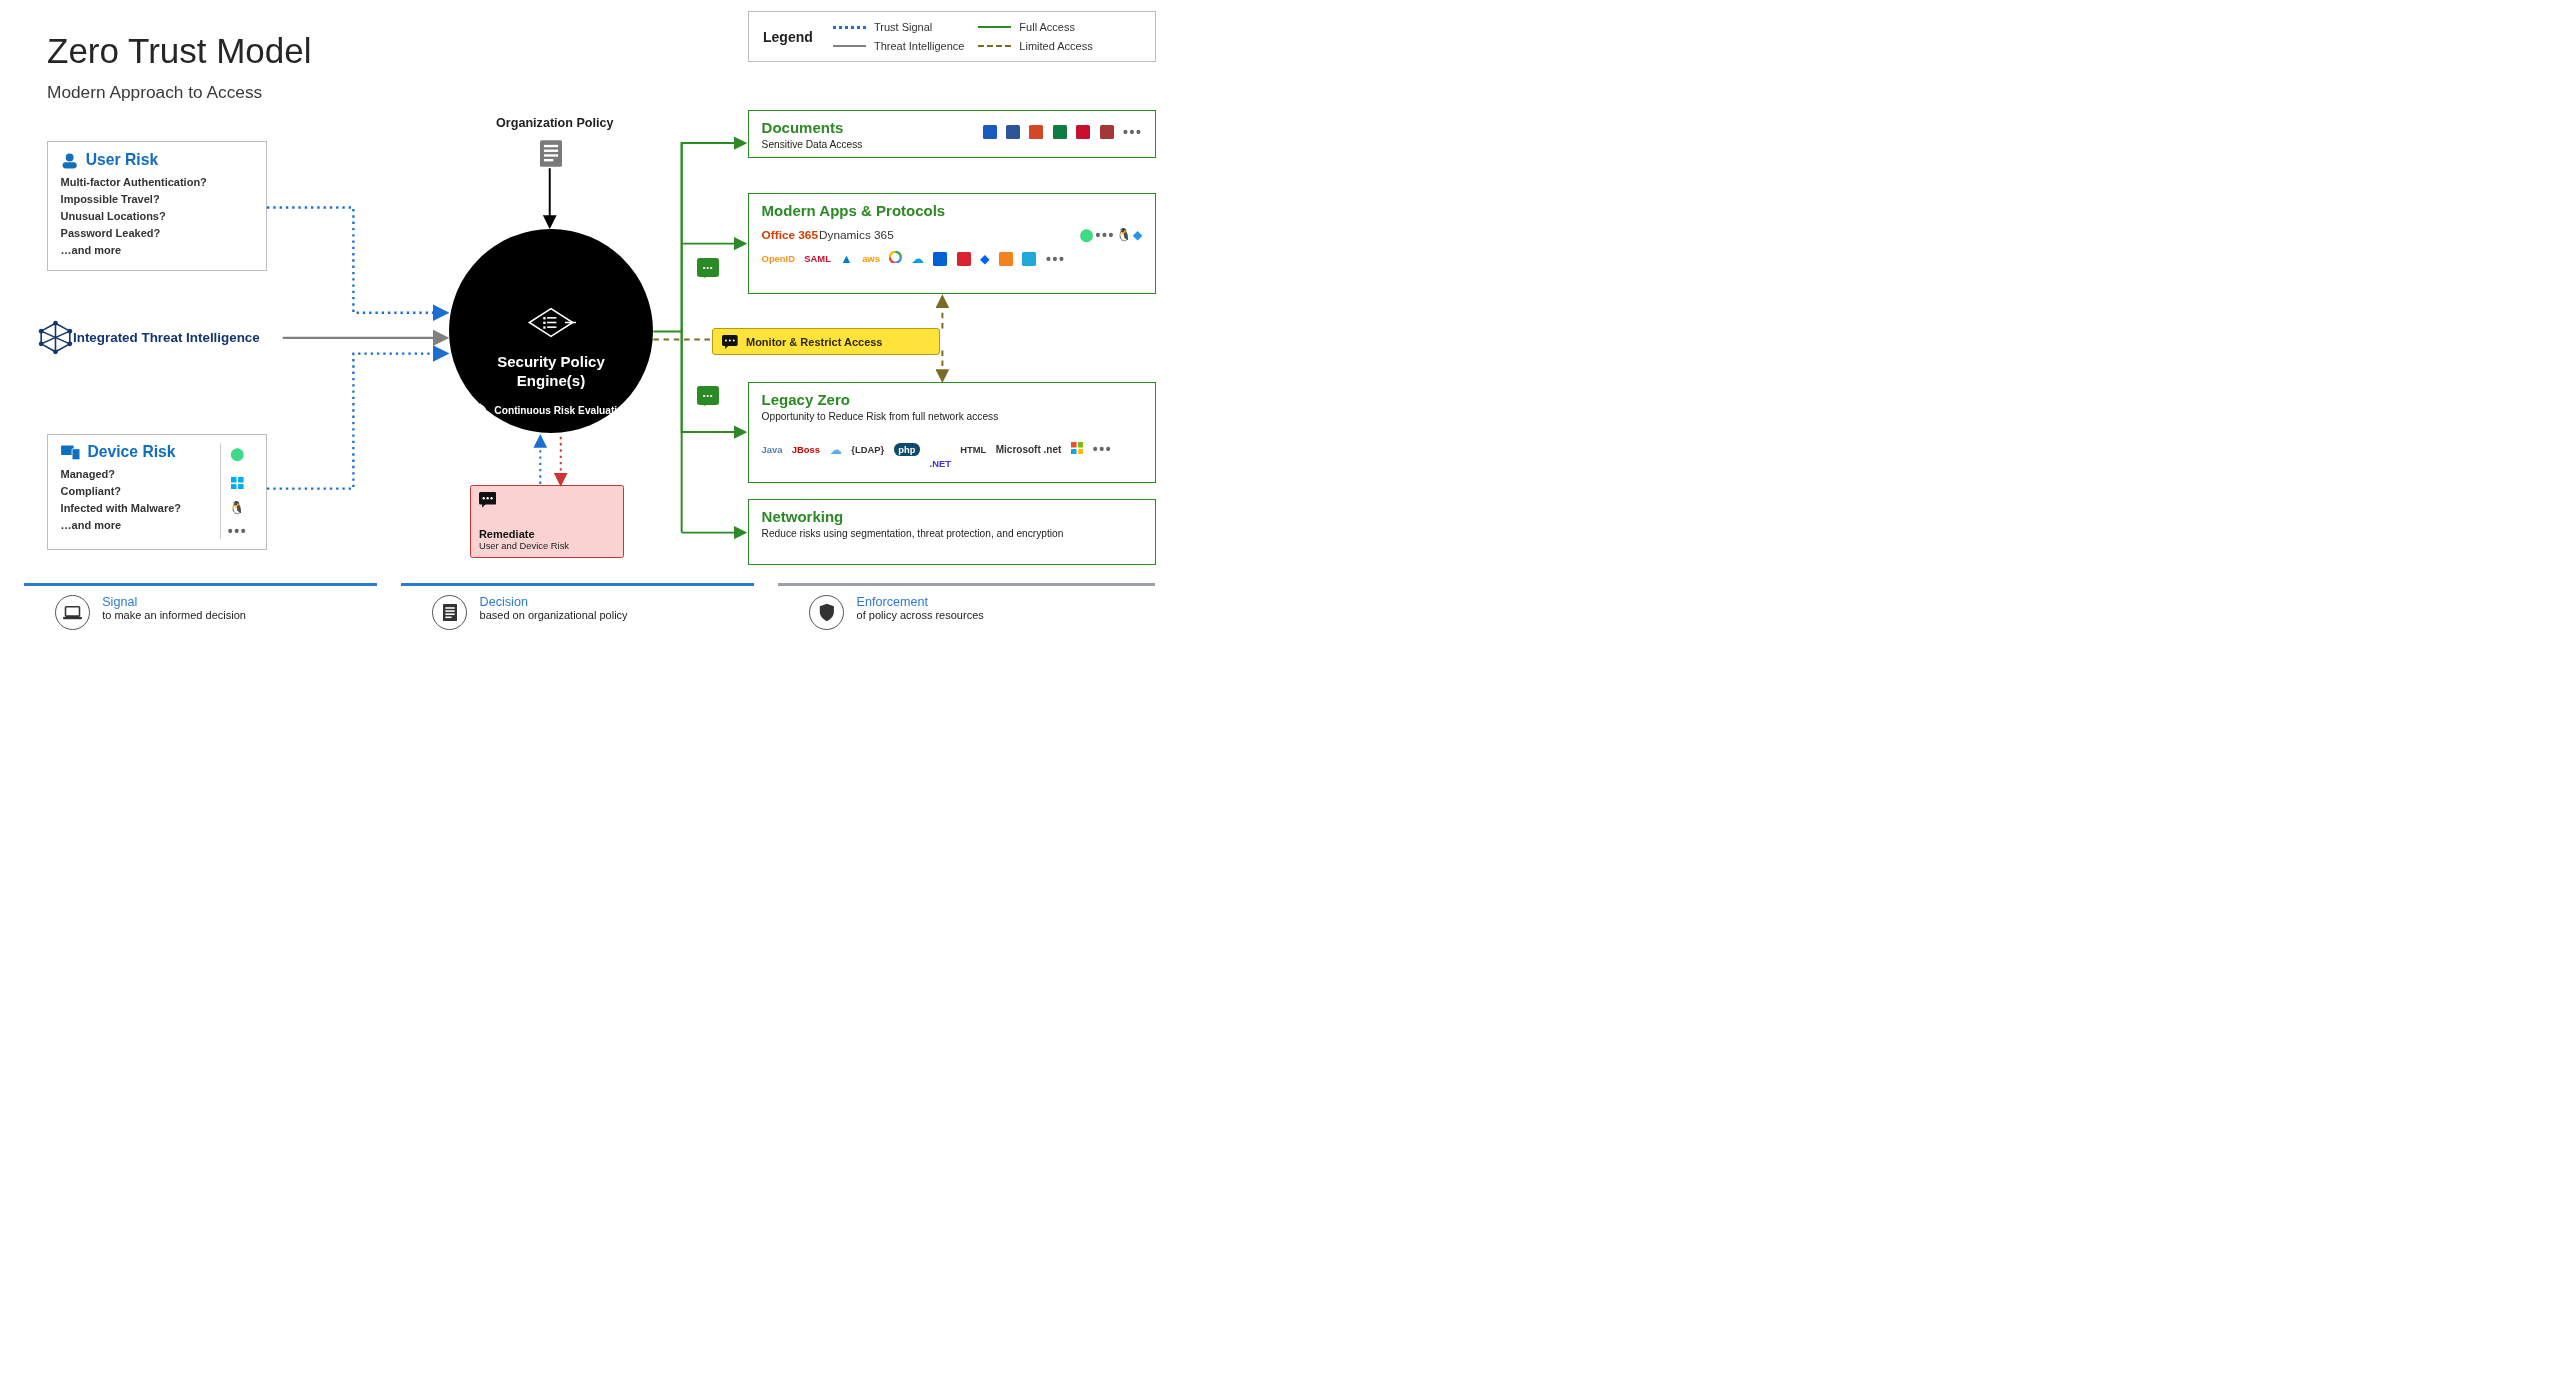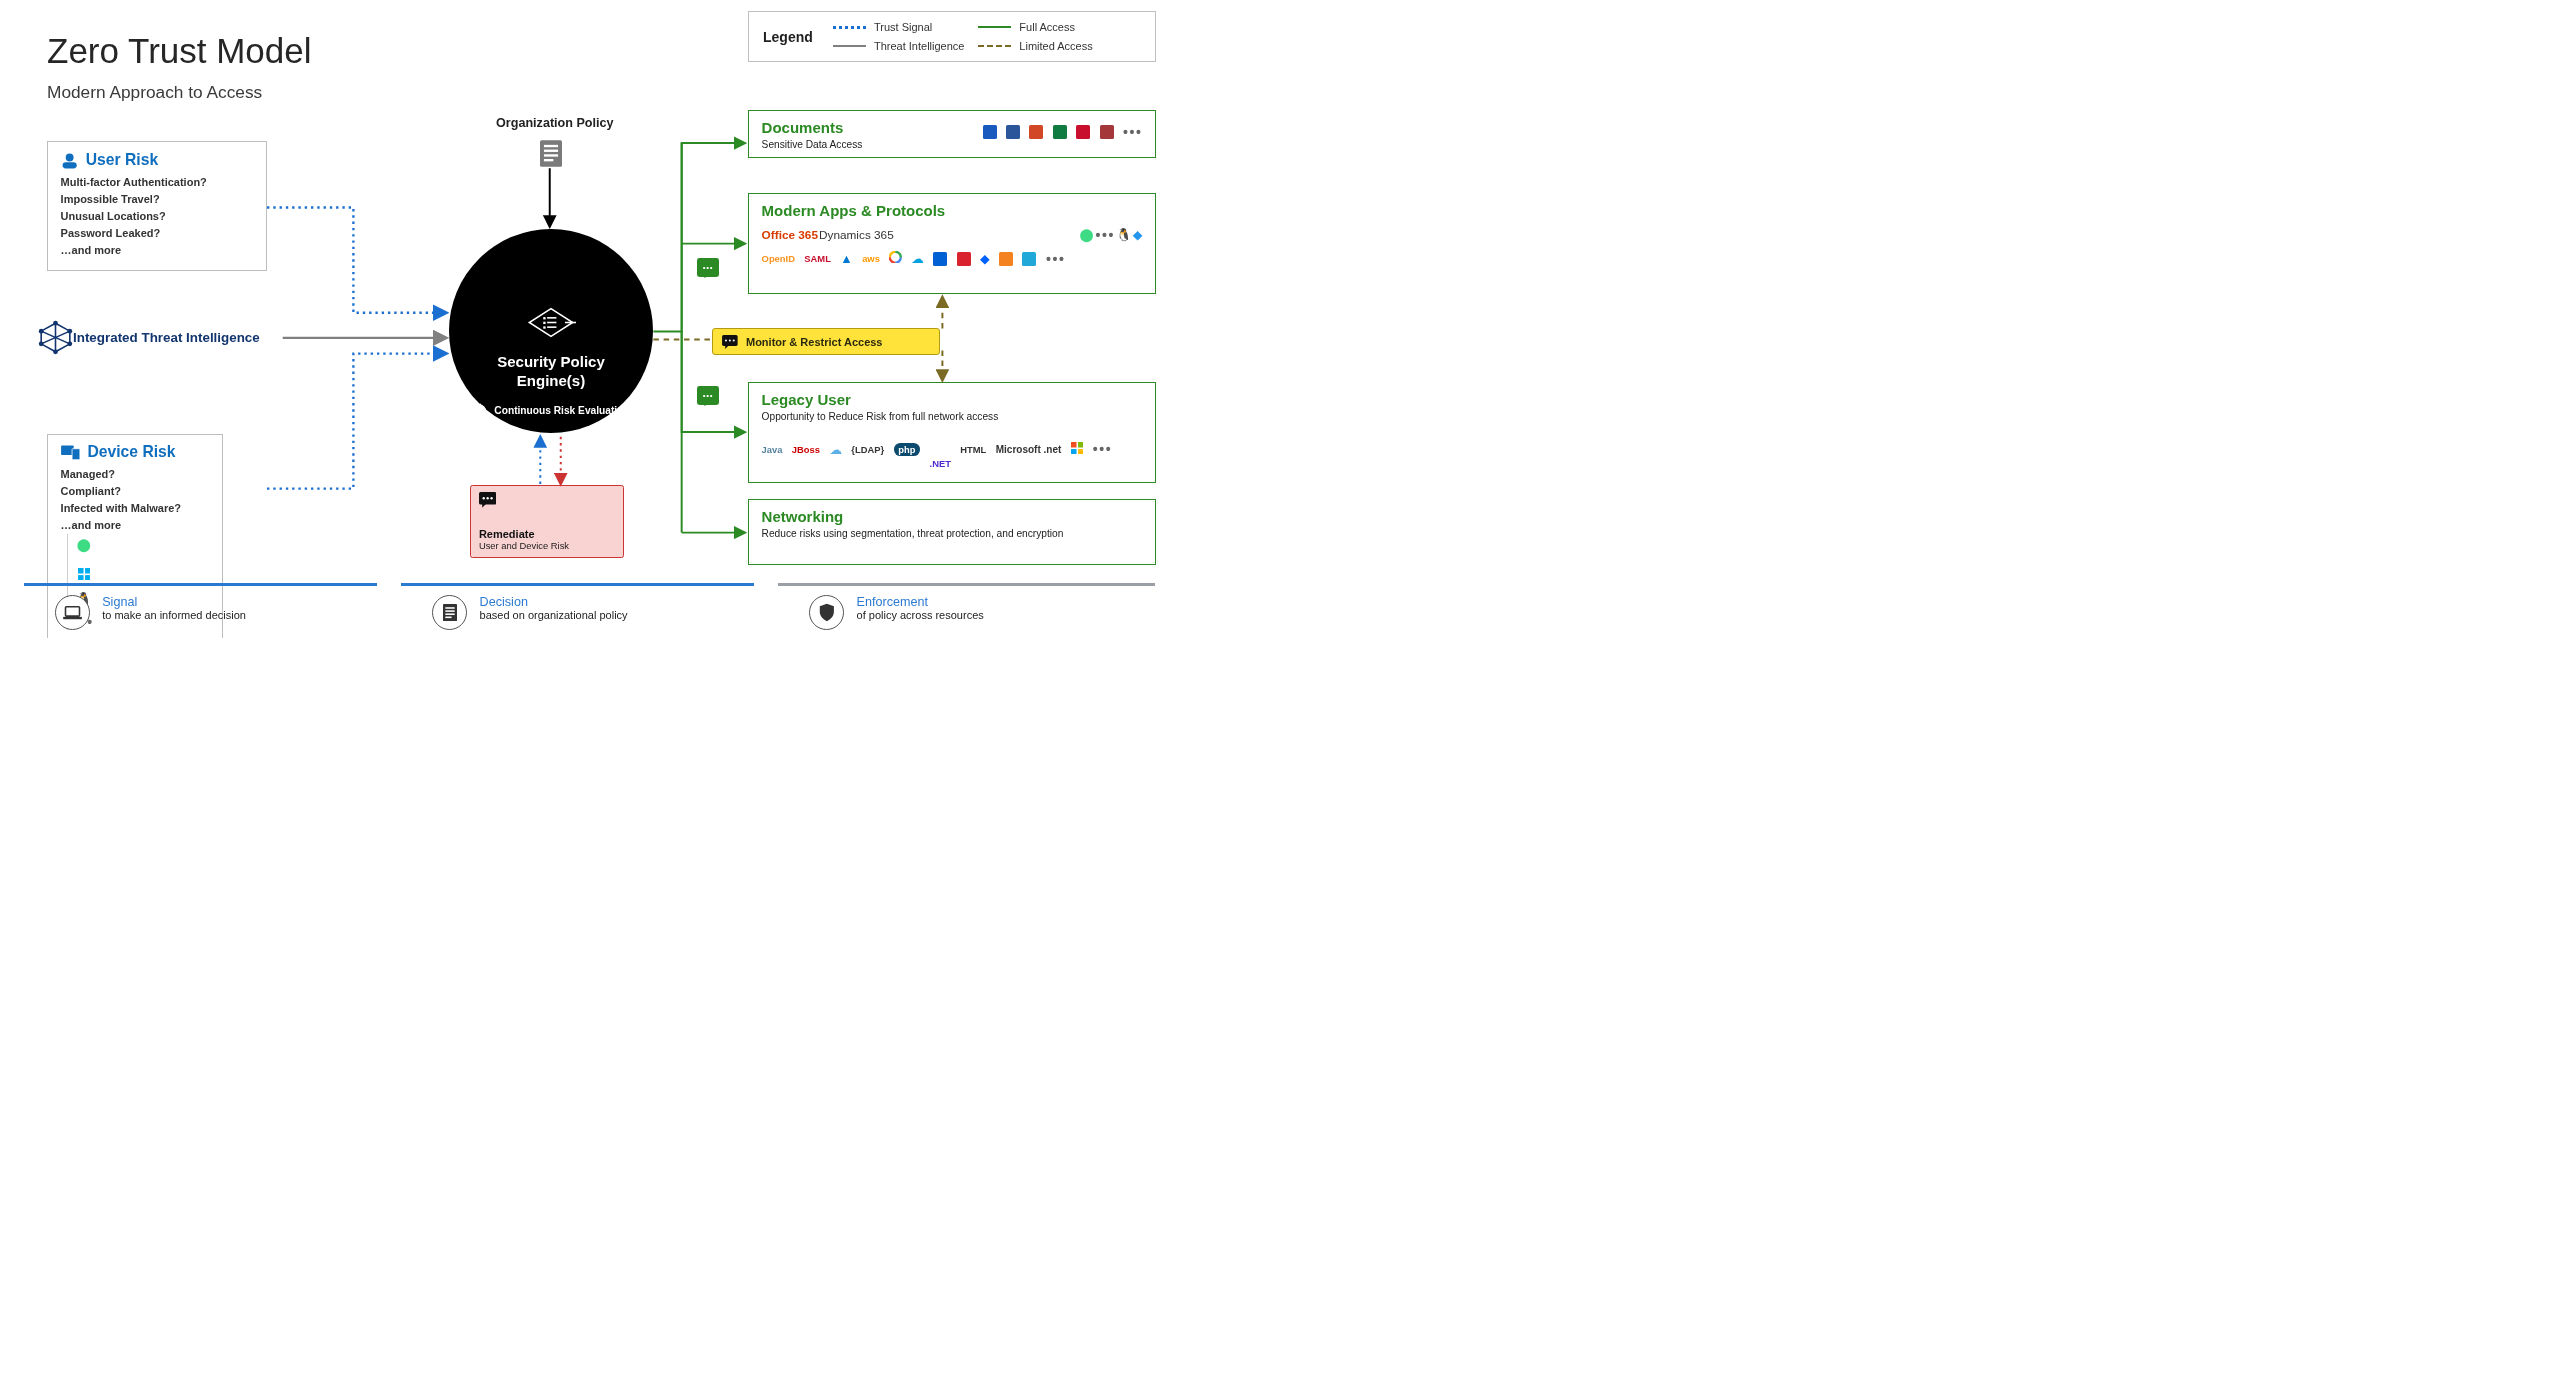--- a/index.html
+++ b/index.html
@@ -17,21 +17,21 @@
   .legend-item { display:flex; align-items:center; gap:7.9px; font-size: 11px; color:#333;}
   .swatch { width: 33px; height: 0; border-top-width: 2.4px; border-top-style: solid; }
   .swatch.dotted-blue { border-top: 3.1px dotted #1a6fd0; }
   .swatch.solid-gray { border-top: 2.4px solid #808080; }
   .swatch.solid-green { border-top: 2.4px solid #2b8a23; }
   .swatch.dashed-olive { border-top: 2.4px dashed #7a6a24; }
 
   
   .left-box { position: absolute; border: 0.8px solid #bdbdbd; background: #fff; }
   .box-user { left: 47px; top: 141px; width: 220px; padding: 9.4px 12.6px 11px; }
-  .box-device { left: 47px; top: 434px; width: 176px; padding: 7.9px 12.6px 9.4px; display:flex;flex-direction:column;}
+  .box-device { left: 47px; top: 434px; width: 220px; padding: 7.9px 12.6px 9.4px; display:flex;}
   .box-device .dev-left { flex:1;}
   .box-device .dev-right { width: 33px; border-left: 0.8px solid #cfcfcf; margin-left: 6.3px; display:flex; flex-direction: column; align-items:center; gap:7.9px; padding-top:3.1px;}
   .risk-head { display:flex; align-items:center; gap:7.9px; color:#106ebe; font-weight:700; font-size:15.7px; margin-bottom:4.7px;}
   .risk-list div { font-size: 11px; color:#333; font-weight:600; line-height:1.55;}
   .iti { position:absolute; left: 38px; top: 320px; display:flex; align-items:center; }
   .iti-label { color:#12356f; font-weight:700; font-size:13.4px;}
 
   
   .org-policy-label { position:absolute; left: 496px; top: 116px; font-weight:700; font-size:12.6px; color:#222;}
   .policy-icon { position:absolute; left: 540px; top: 140px; }
@@ -300,21 +300,21 @@
       <span class="sq" style="background:#0061d5"></span>
       <span class="sq" style="background:#d9232e"></span>
       <span style="color:#0061ff;">◆</span>
       <span class="sq" style="background:#f58220"></span>
       <span class="sq" style="background:#20a8d8"></span>
       <span class="dots3">•••</span>
     </div>
   </div>
 
   <div class="target t-legacy">
-    <h3>Legacy User</h3>
+    <h3>Legacy Zero</h3>
     <div class="desc">Opportunity to Reduce Risk from full network access</div>
     <div class="app-row small">
       <span class="mini-label" style="color:#5382a1;">Java</span>
       <span class="mini-label" style="color:#c00;">JBoss</span>
       <span style="color:#5bb0e8;">☁</span>
       <span class="mini-label">{LDAP}</span>
       <span class="mini-label" style="background:#0c4a6e;color:#fff;padding:0.8px 4.7px;border-radius:6.3px;">php</span>
       <span class="mini-label" style="color:#512bd4;margin-top:28px;">.NET</span>
       <span class="mini-label">HTML</span>
       <span class="mini-label" style="font-size:10px;">Microsoft .net</span>

